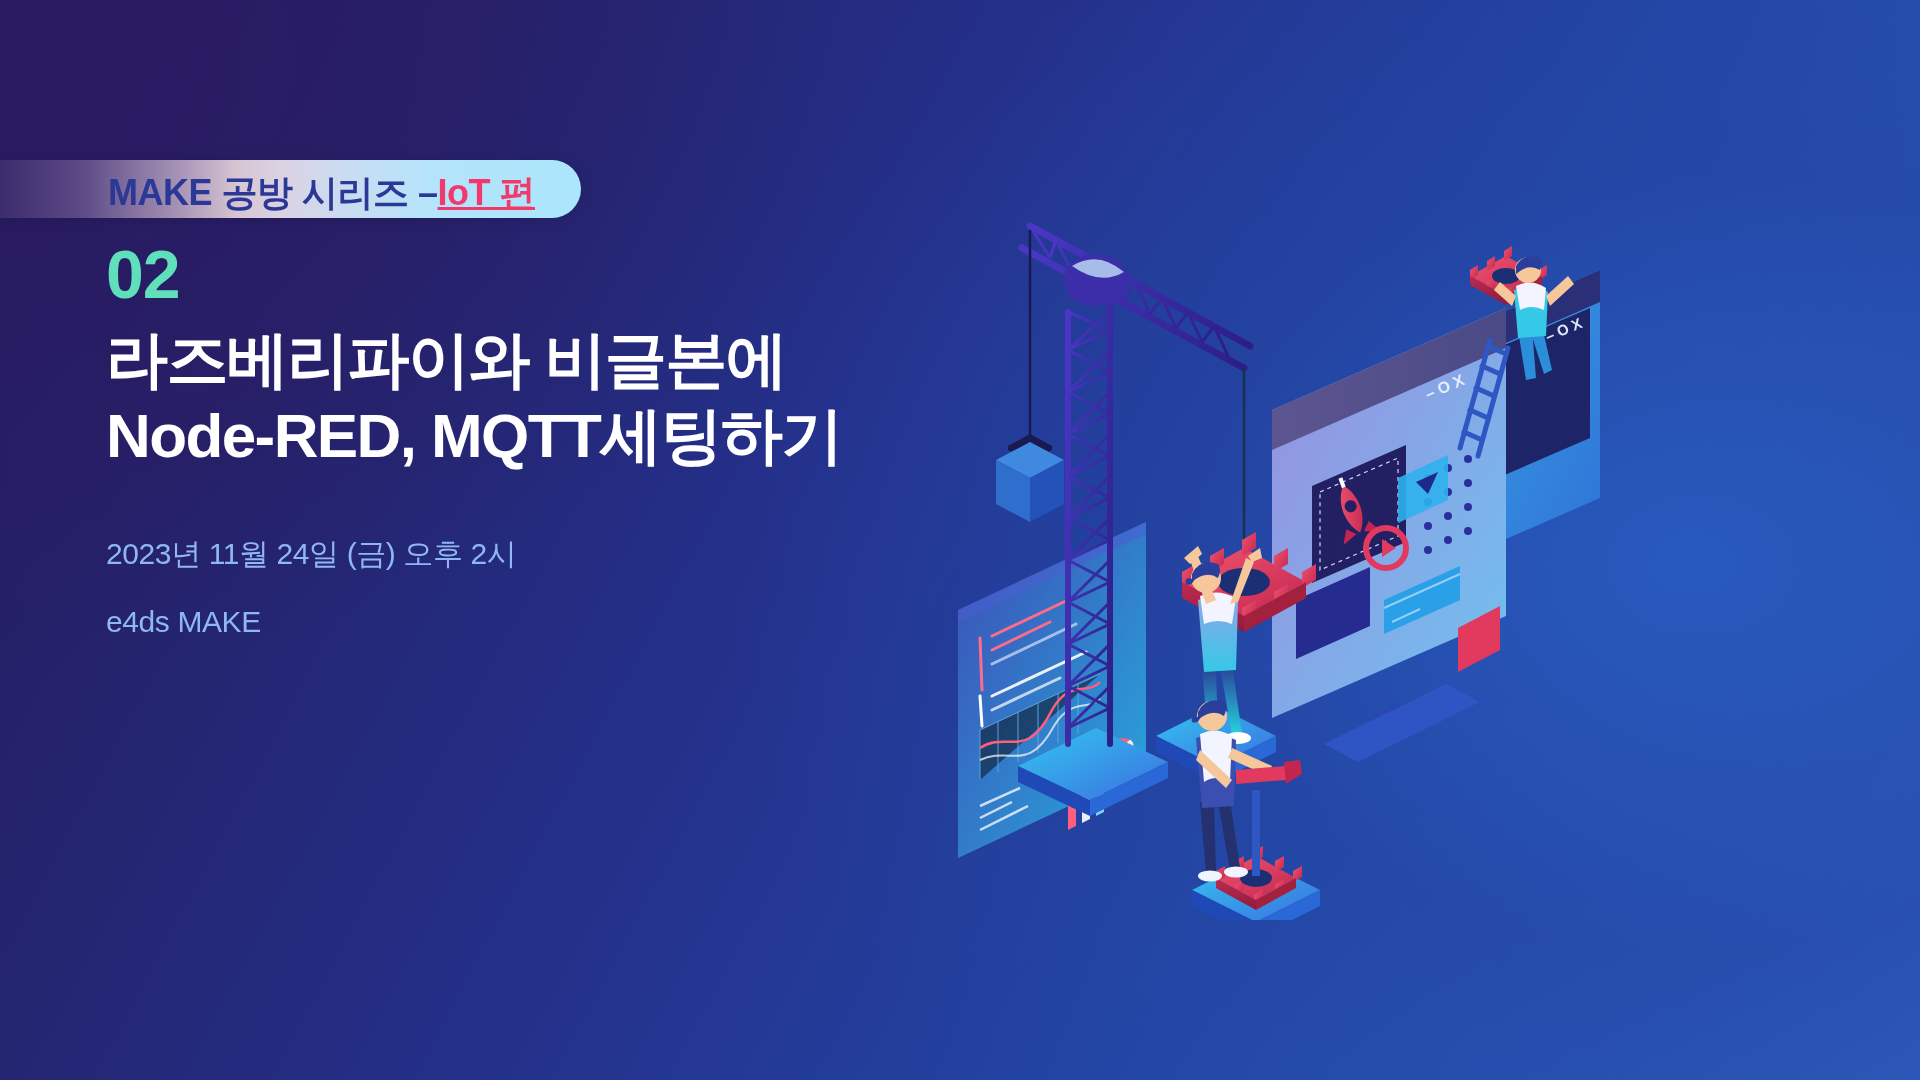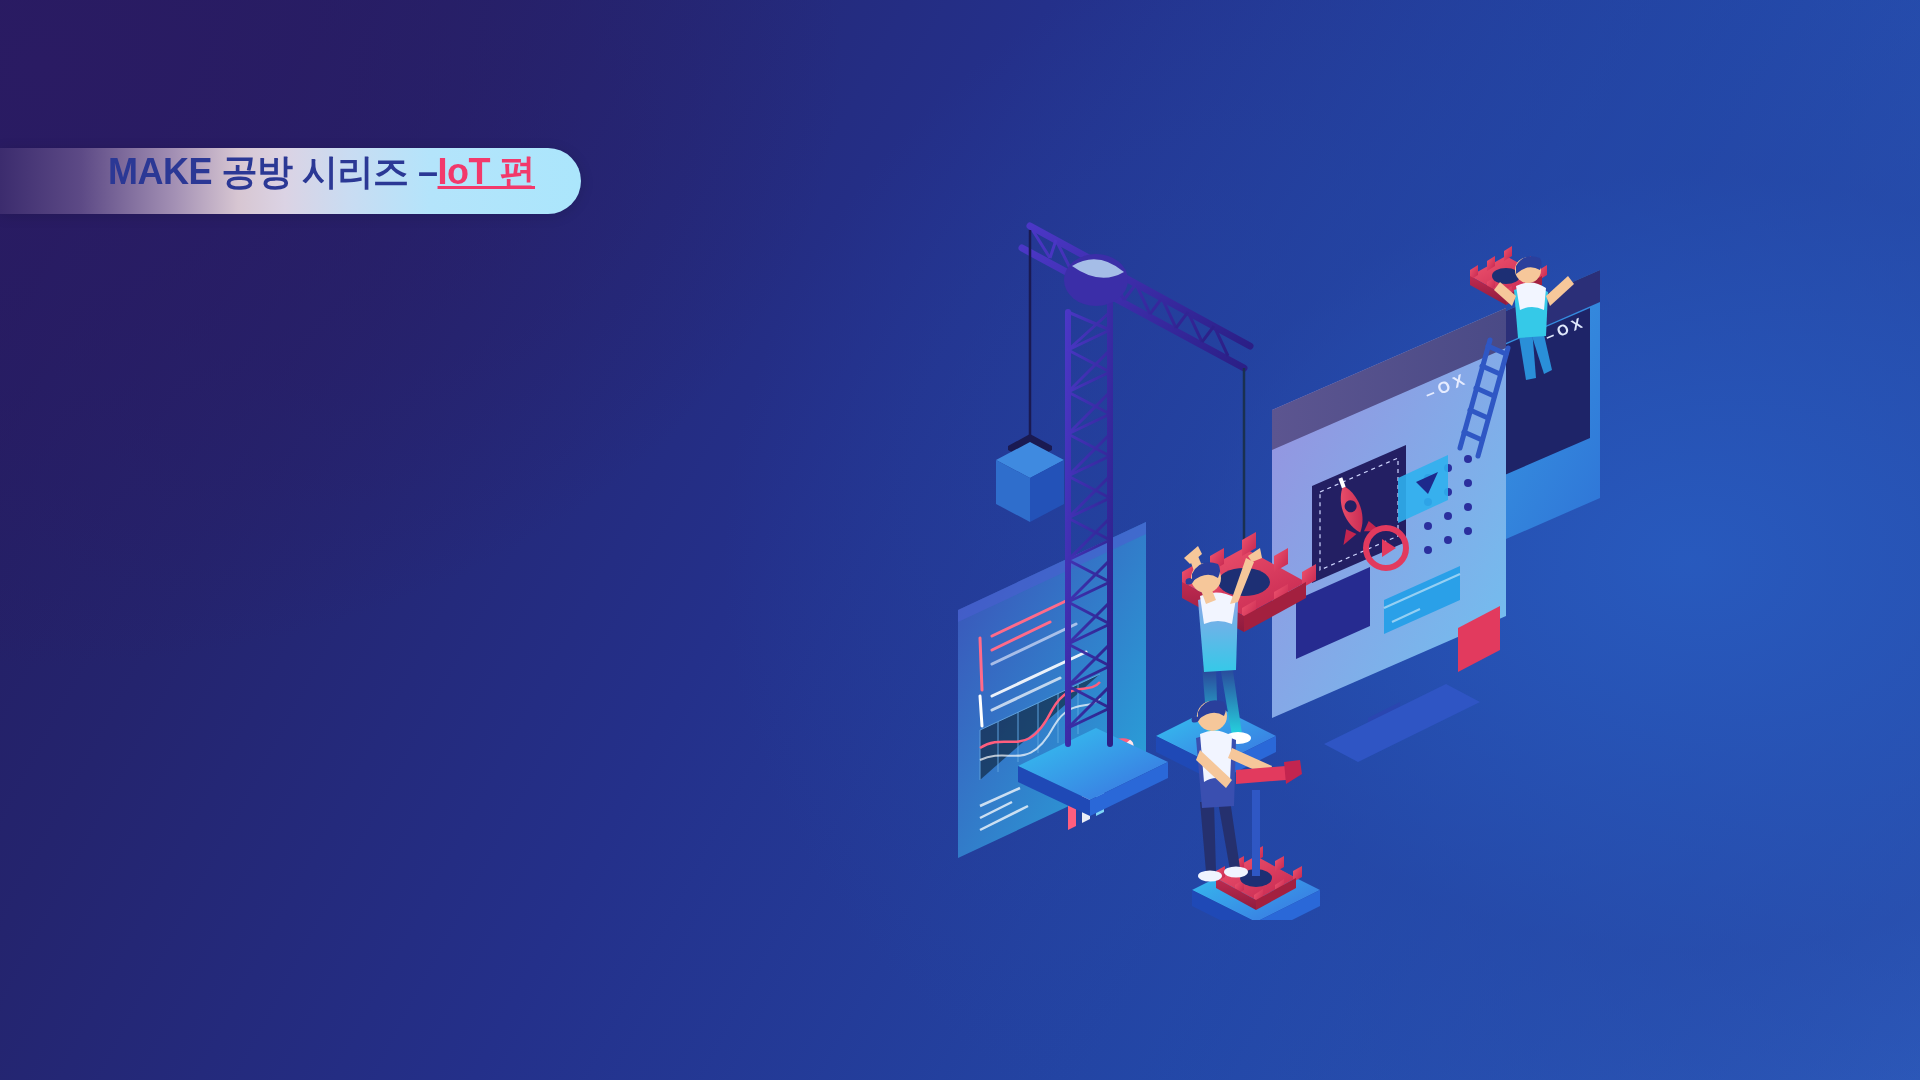--- a/index.html
+++ b/index.html
@@ -13,23 +13,23 @@
     position:absolute; inset:0;
     background:
       radial-gradient(ellipse 70% 95% at 88% 52%, rgba(40,90,190,0.95) 0%, rgba(36,70,165,0.55) 38%, rgba(0,0,0,0) 72%),
       radial-gradient(ellipse 60% 80% at 2% 6%, #2a1b63 0%, rgba(42,27,99,0.45) 40%, rgba(0,0,0,0) 70%),
       linear-gradient(118deg, #241a5c 0%, #24246e 20%, #24308a 42%, #2348a8 70%, #2f5fc0 100%);
     overflow:hidden;
   }
 
   
   #badge {
-    position:absolute; left:0; top:148px;
-    height:66px; padding:0 46px 0 108px;
-    display:flex; align-items:flex-start;
+    position:absolute; left:0; top:160px;
+    height:58px; padding:0 46px 0 108px;
+    display:flex; align-items:flex-end;
     border-top-right-radius:34px; border-bottom-right-radius:34px;
     background:linear-gradient(90deg,
         #3c2c6e 0%, #5d4a86 14%, #a390b4 30%,
         #d7c6d2 41%, #dbd3e4 49%, #c9dcf2 60%,
         #b4e4fb 74%, #abe6fc 100%);
     box-shadow:0 2px 14px rgba(0,0,0,0.13);
     z-index:6;
   }
   #badge .btxt { font-size:36px; font-weight:700; letter-spacing:-0.5px; white-space:nowrap; }
   #badge .bmain { color:#2b3895; }
@@ -59,20 +59,29 @@
 </head>
 <body>
 
 <div id="stage">
 
   <div id="badge">
     <span class="btxt bmain">MAKE 공방 시리즈 – </span>
       <span class="btxt baccent">IoT 편</span>
   </div>
 
+  <div id="copy">
+    <div id="num">02</div>
+    <div class="tline">라즈베리파이와 비글본에</div>
+    <div class="tline">Node-RED, MQTT세팅하기</div>
+    <div id="meta">
+      <div class="mline">2023년 11월 24일 (금) 오후 2시</div>
+      <div class="mline">e4ds MAKE</div>
+    </div>
+  </div>
 
   <div id="art">
     <svg viewBox="0 0 700 790" xmlns="http://www.w3.org/2000/svg">
       <defs>
         <linearGradient id="gMon" x1="0" y1="0" x2="1" y2="1">
           <stop offset="0" stop-color="#9a8ede"></stop>
             <stop offset="1" stop-color="#6fc2f0"></stop>
         </linearGradient>
         <linearGradient id="gMonTop" x1="0" y1="0" x2="1" y2="0">
           <stop offset="0" stop-color="#5c5590"></stop>

